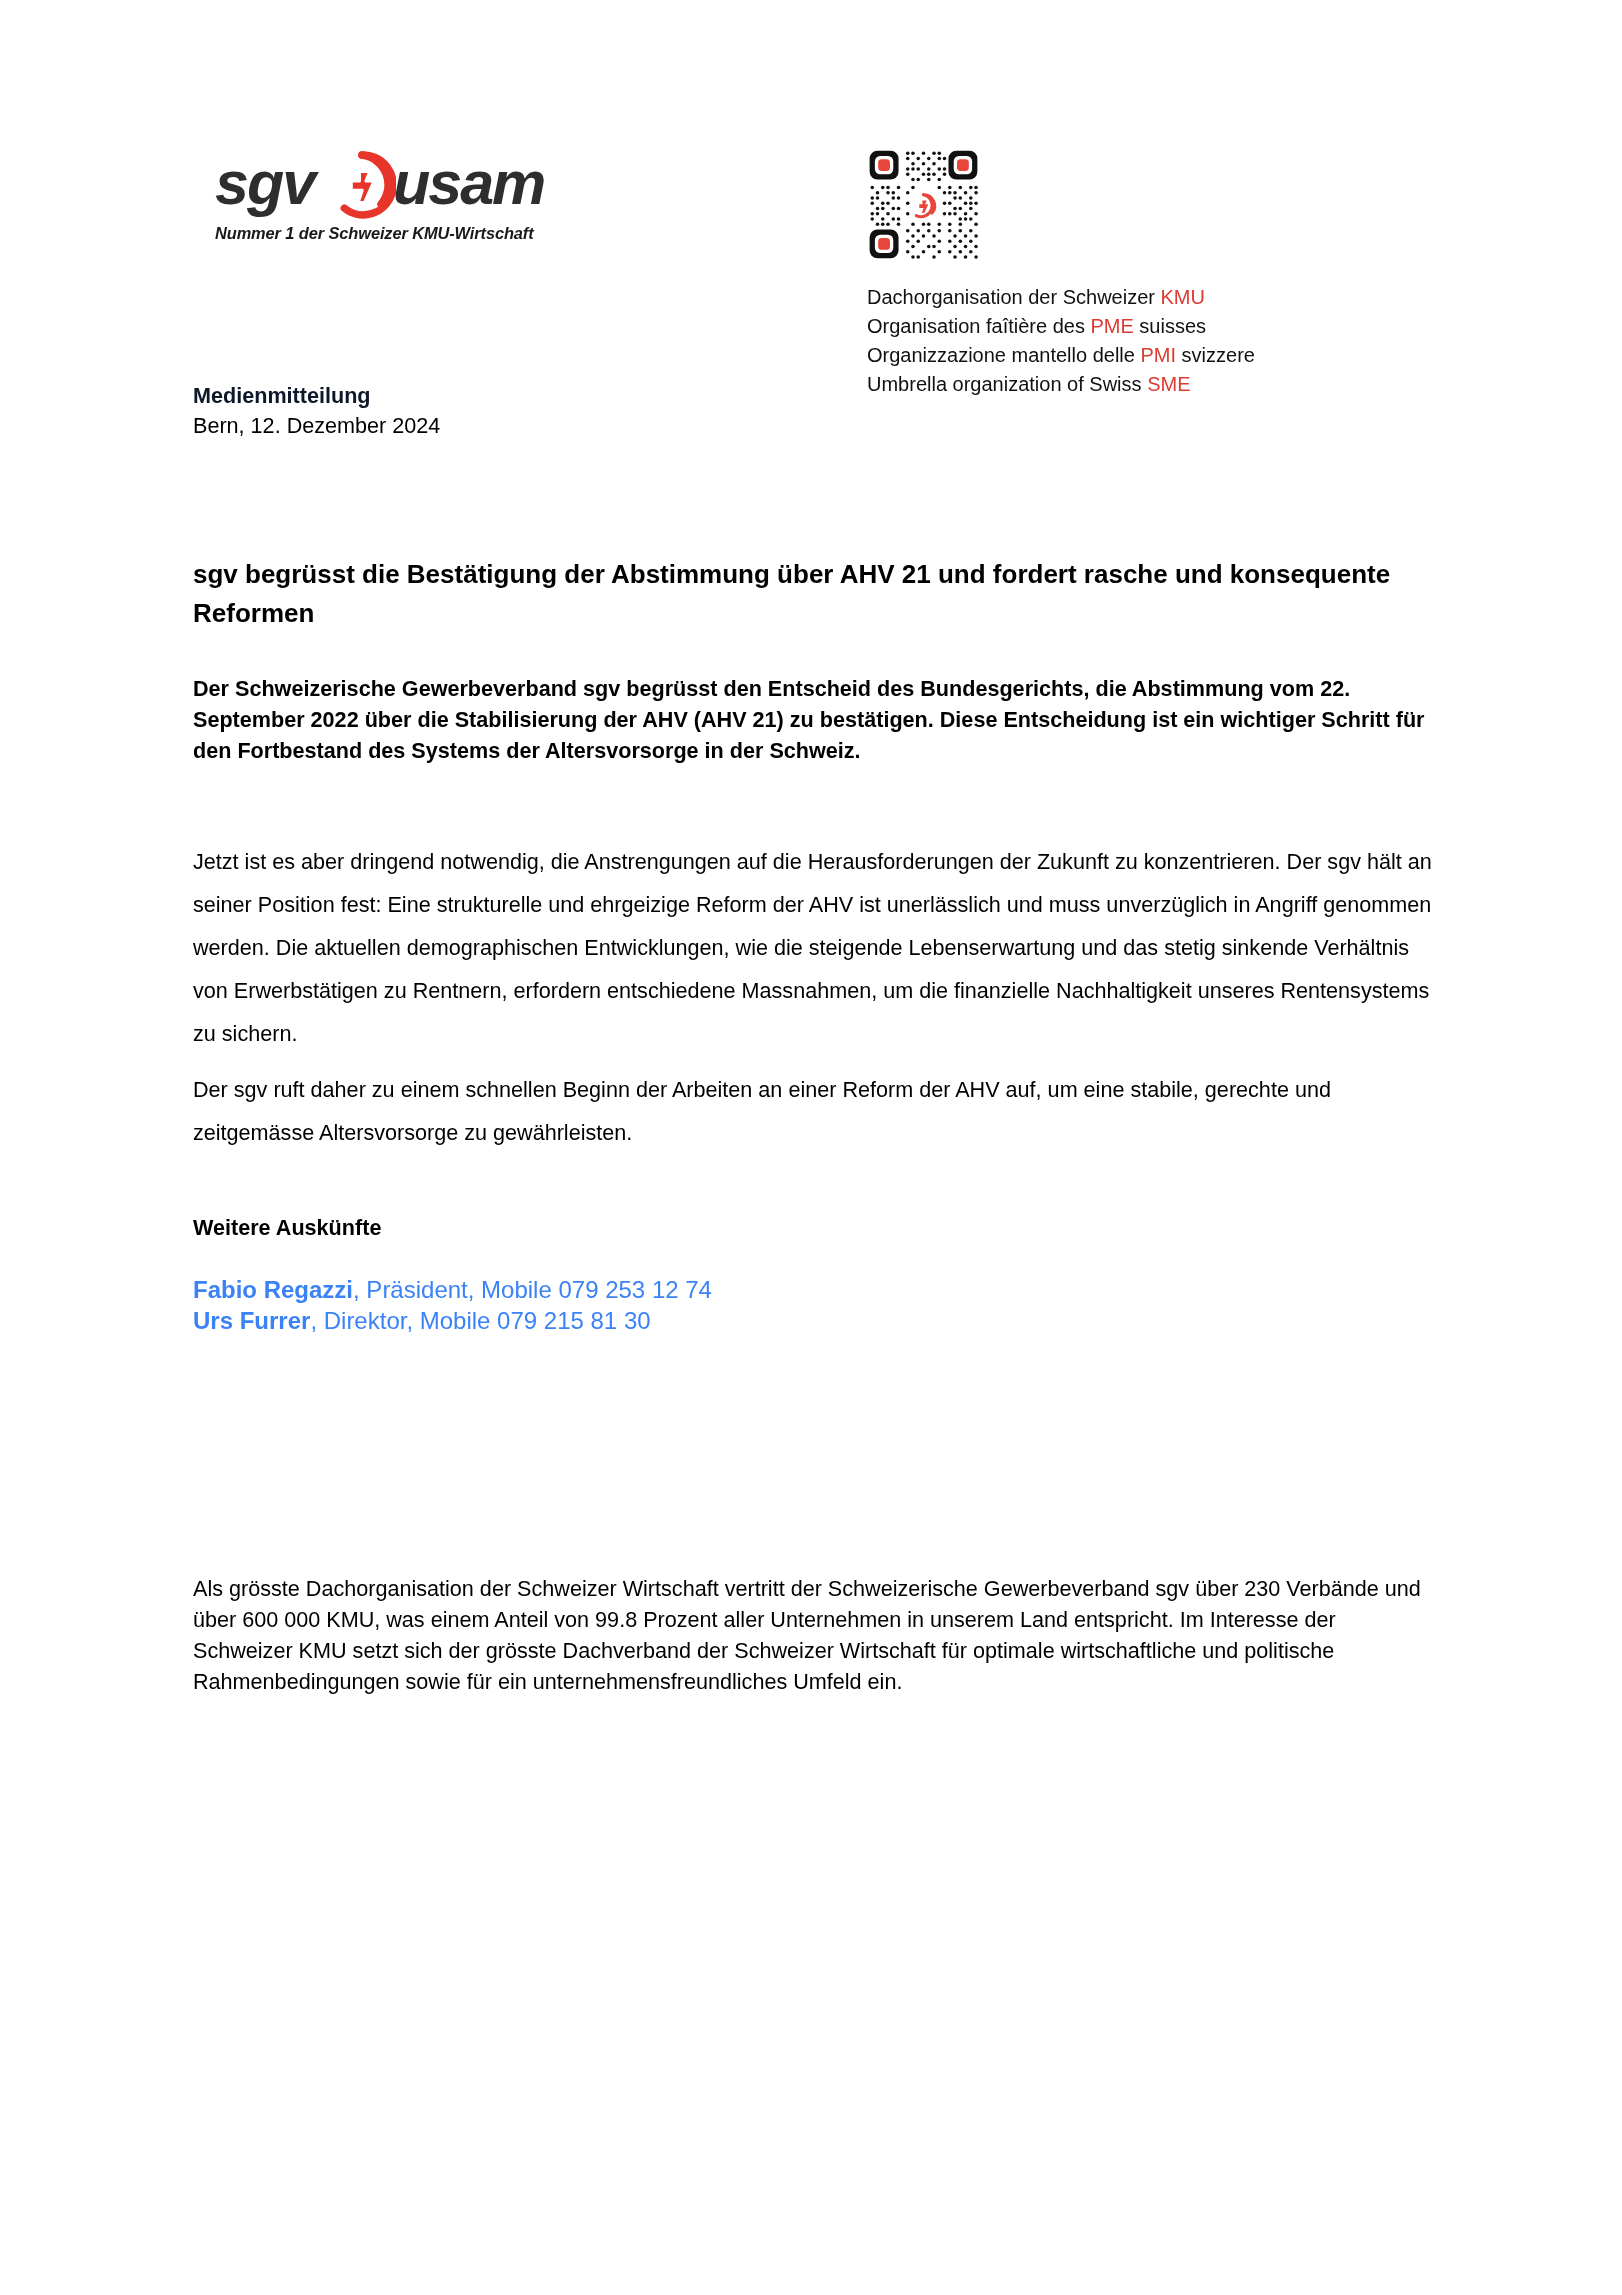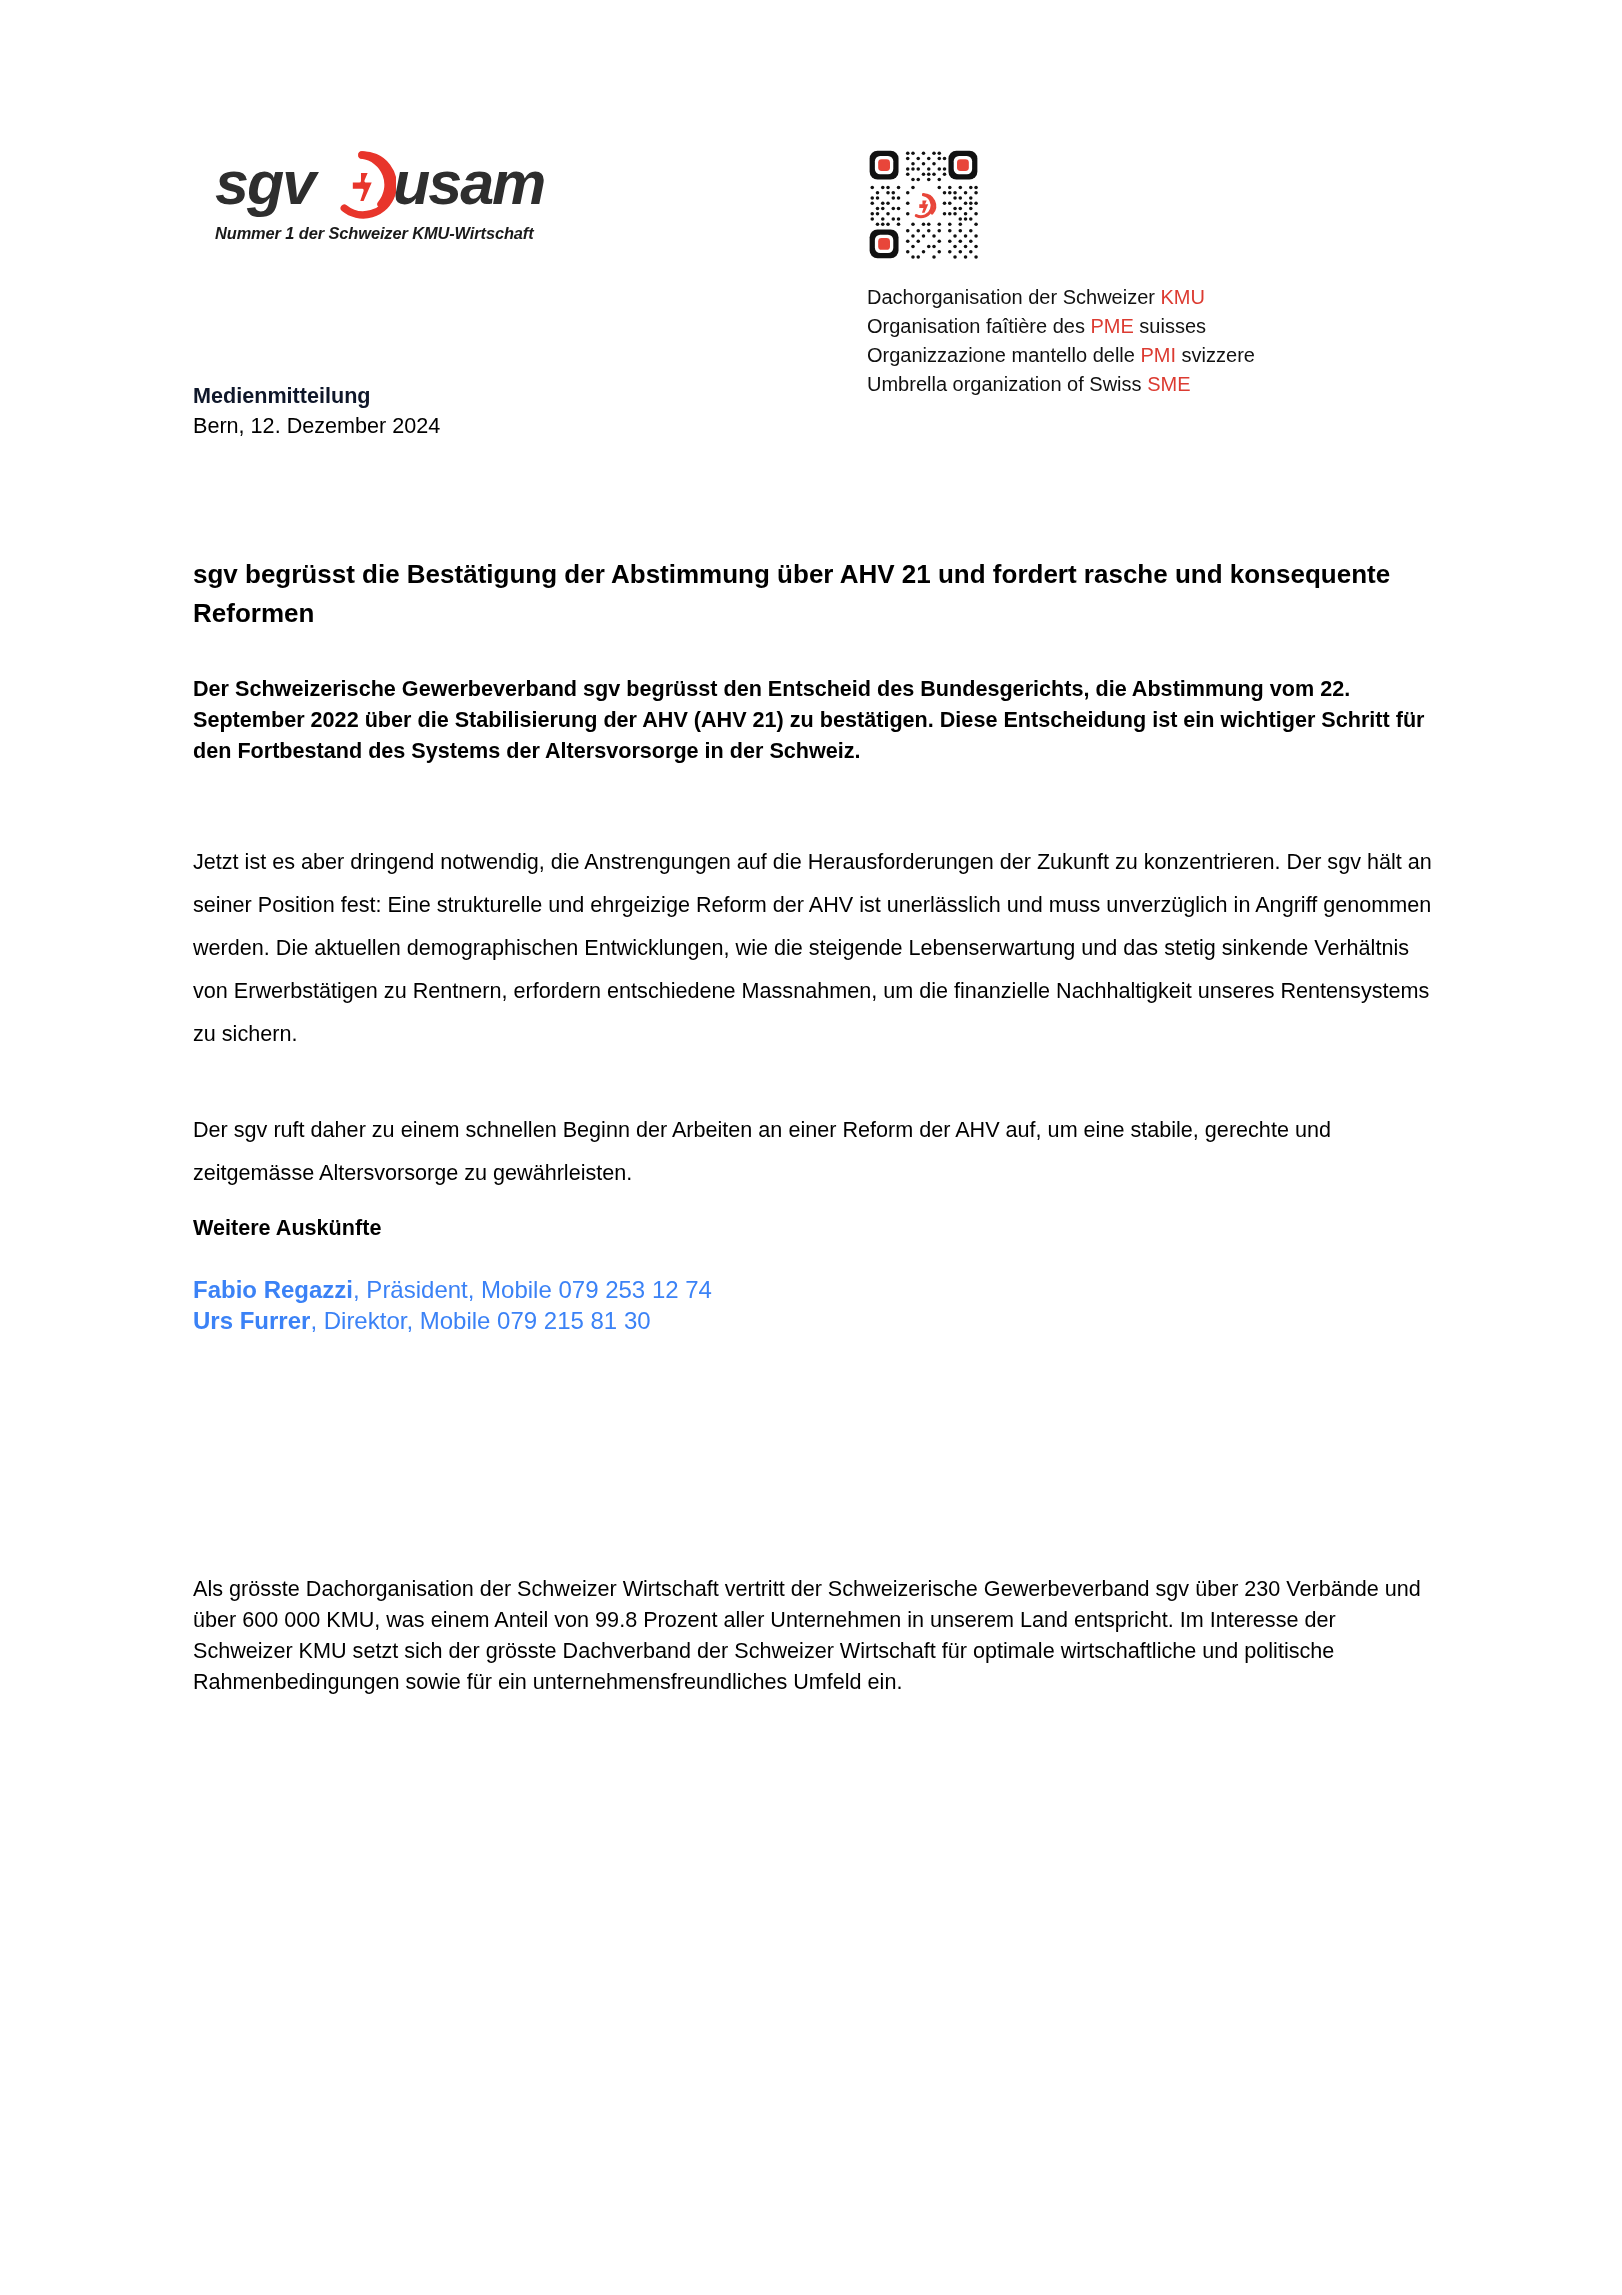--- a/index.html
+++ b/index.html
@@ -160,21 +160,21 @@
 
   .para {
     position: absolute;
     left: 0;
     width: 1243px;
     font-size: 21.6px;
     line-height: 43px;
     color: #000;
   }
   .para-1 { top: 818px; }
-  .para-2 { top: 1100px; margin-top: 8px; }
+  .para-2 { top: 1060px; margin-top: 8px; }
 
   .contact-heading {
     position: absolute;
     top: 1212px;
     left: 0;
     font-size: 21.6px;
     line-height: 31px;
     font-weight: bold;
     color: #000;
   }

